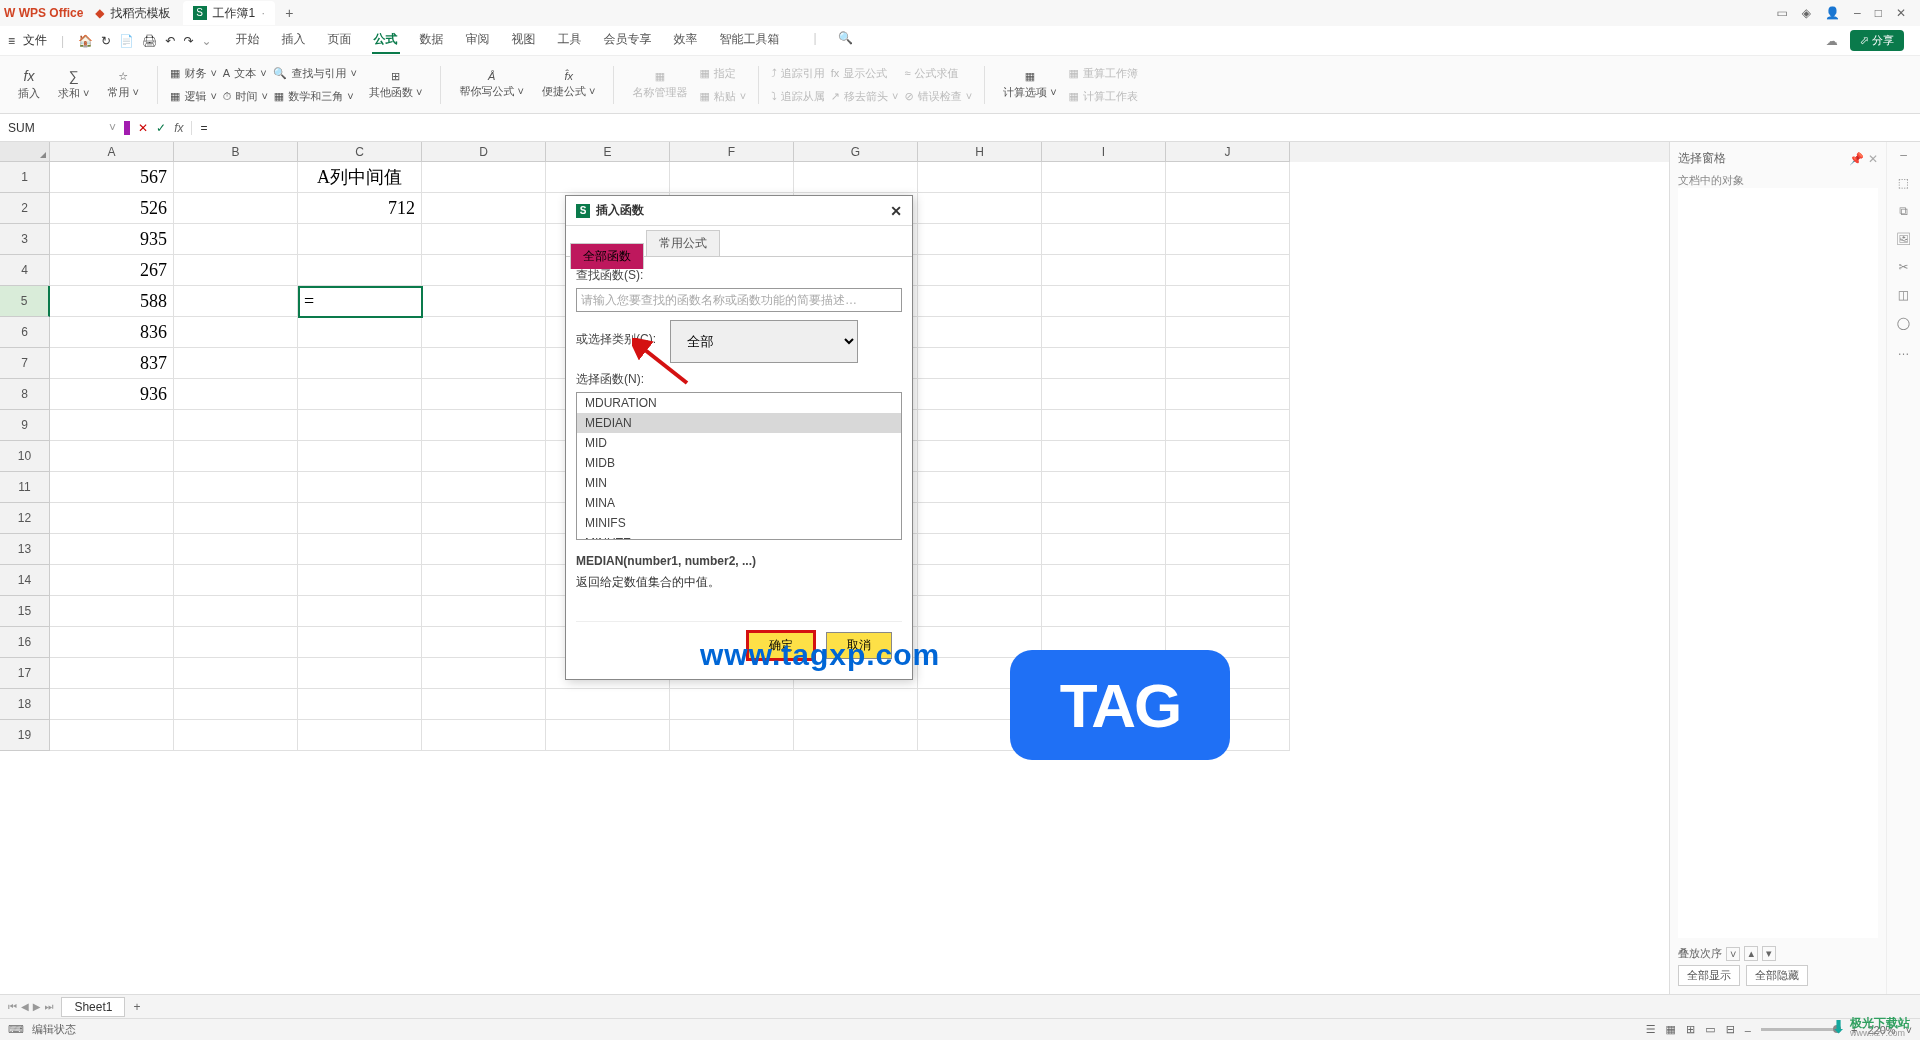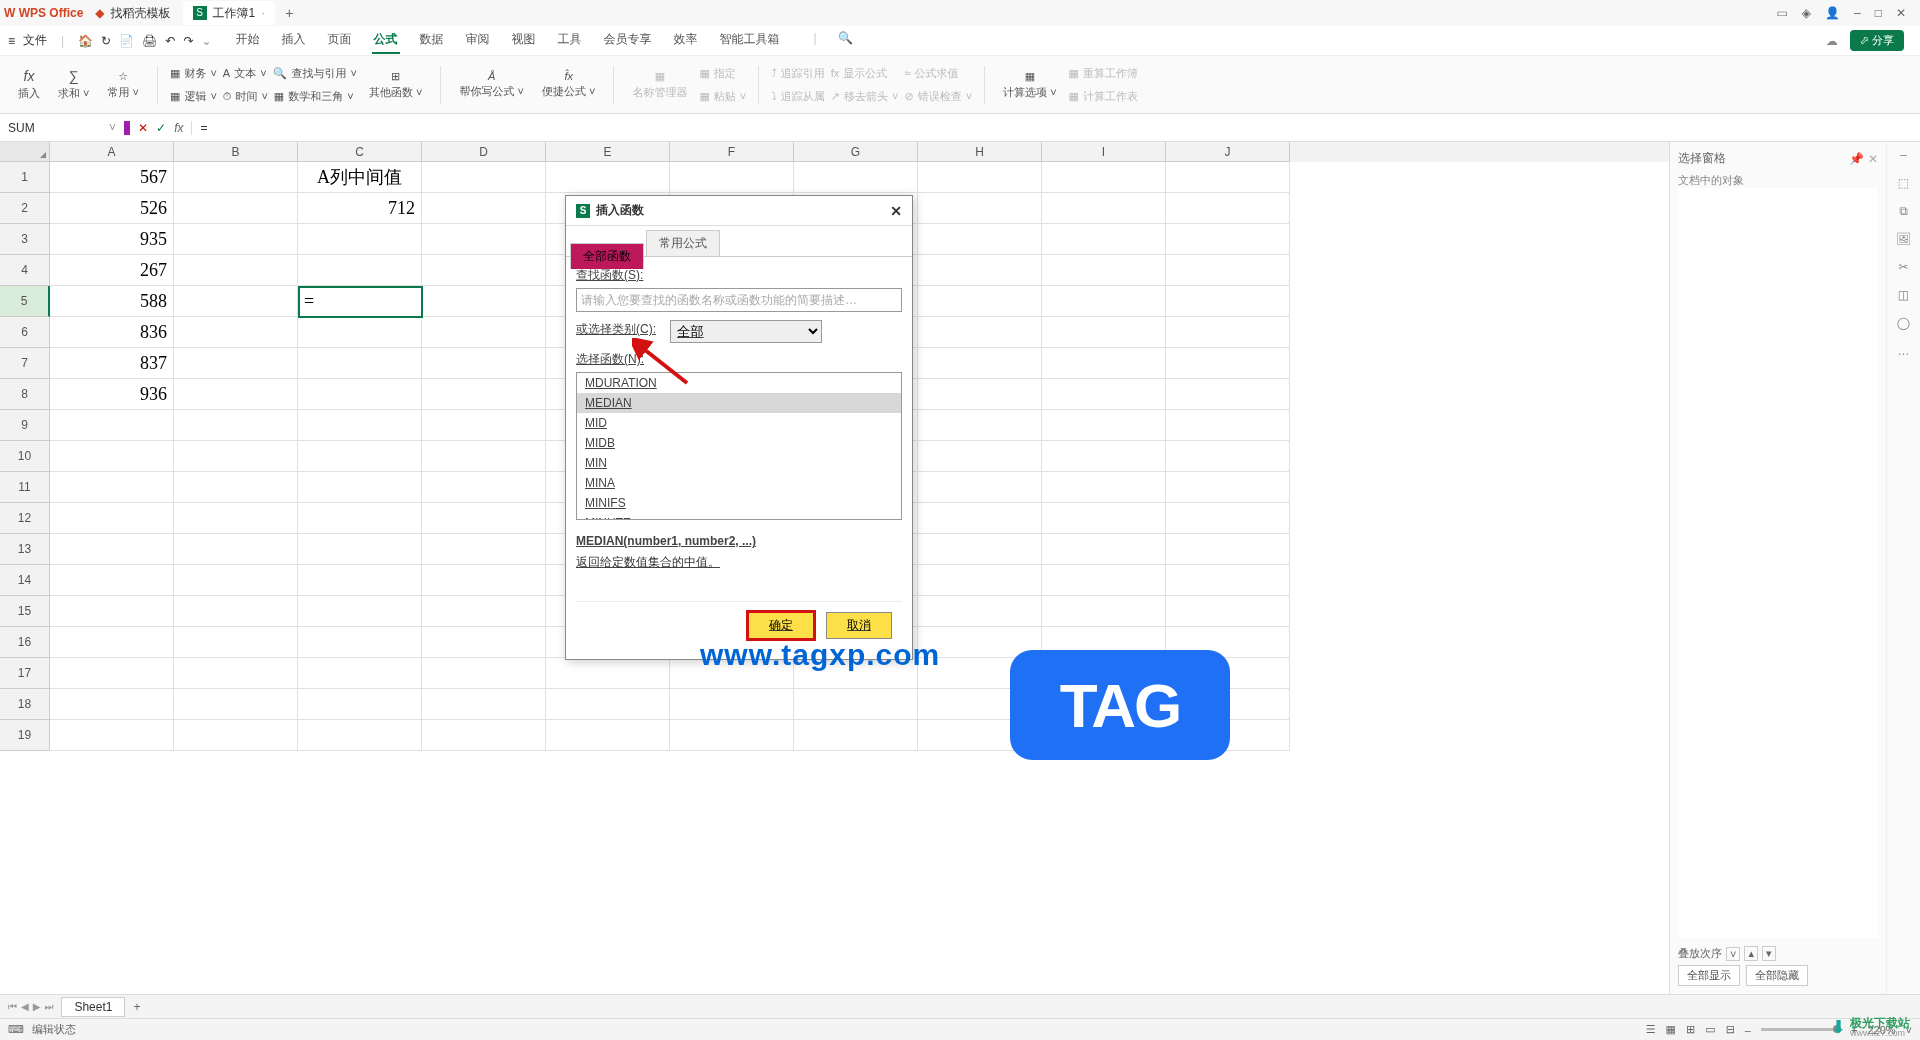--- a/index.html
+++ b/index.html
@@ -65,26 +65,26 @@
 .cell.left { text-align: left; }
 .active-cell { position: absolute; border: 2px solid #0a7a4b; pointer-events: none; }
 
 
 .dialog-overlay { position: absolute; top: 195px; left: 565px; width: 348px; background: #fff; border: 1px solid #888; box-shadow: 2px 2px 10px rgba(0,0,0,0.2); }
 .dialog-title { display: flex; align-items: center; justify-content: space-between; padding: 6px 10px; border-bottom: 1px solid #ddd; font-size: 12px; font-weight: bold; }
 .dlg-close { cursor: pointer; font-size: 14px; }
 .dialog-tabs { display: flex; border-bottom: 1px solid #ccc; padding: 4px 4px 0; }
 .dialog-tabs .dtab { padding: 4px 12px; border: 1px solid #ccc; border-bottom: none; margin-right: 2px; font-size: 12px; color: #555; background: #f0f0f0; }
 .dialog-tabs .dtab.active { background: #be185d; position: relative; top: 13px; color: #000; }
-.dialog-body { padding: 10px; font-size: 12px; color: #444; text-decoration: underline; }
+.dialog-body { padding: 10px; font-size: 12px; color: #444; }
 .dlg-row { margin-bottom: 8px; }
 .dlg-row label { display: block; margin-bottom: 4px; }
 .dlg-input { width: 100%; padding: 4px; border: 1px solid #999; font-size: 12px; }
 .dlg-input::placeholder { color: #aaa; }
-.dlg-select { width: 152px; padding: 2px; border: 1px solid #999; }
+.dlg-select { width: 188px; padding: 12px; border: 1px solid #999; }
 .dlg-flex { display: flex; align-items: center; gap: 14px; }
 .func-list { border: 1px solid #999; max-height: 148px; overflow-y: scroll; }
 .func-item { padding: 3px 8px; font-size: 12px; cursor: pointer; }
 .func-item.selected { background: #d8d8d8; }
 .func-sig { margin-top: 14px; font-weight: bold; font-size: 12px; }
 .func-desc { margin-top: 6px; font-size: 12px; color: #333; }
 .dlg-footer { display: flex; justify-content: flex-end; gap: 12px; padding: 10px; border-top: 1px solid #eee; margin-top: 30px; }
 .dlg-btn { padding: 4px 20px; border: 1px solid #888; background: #fde047; font-size: 12px; cursor: pointer; }
 .dlg-btn.ok { outline: 3px solid #d41111; outline-offset: -1px; }
 

